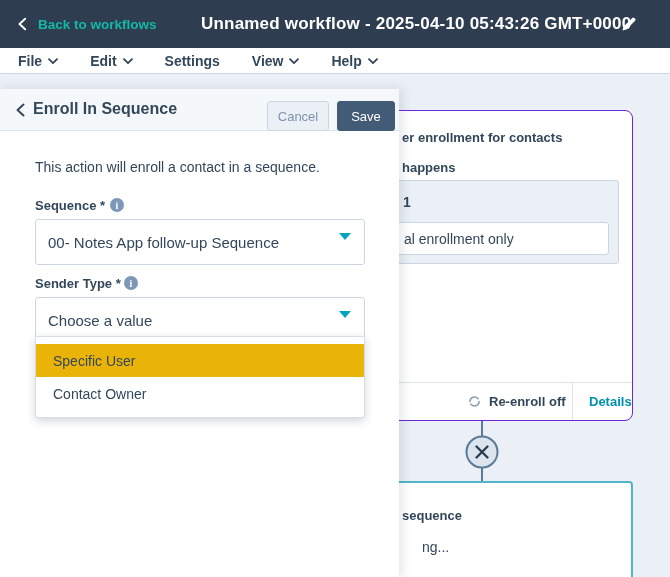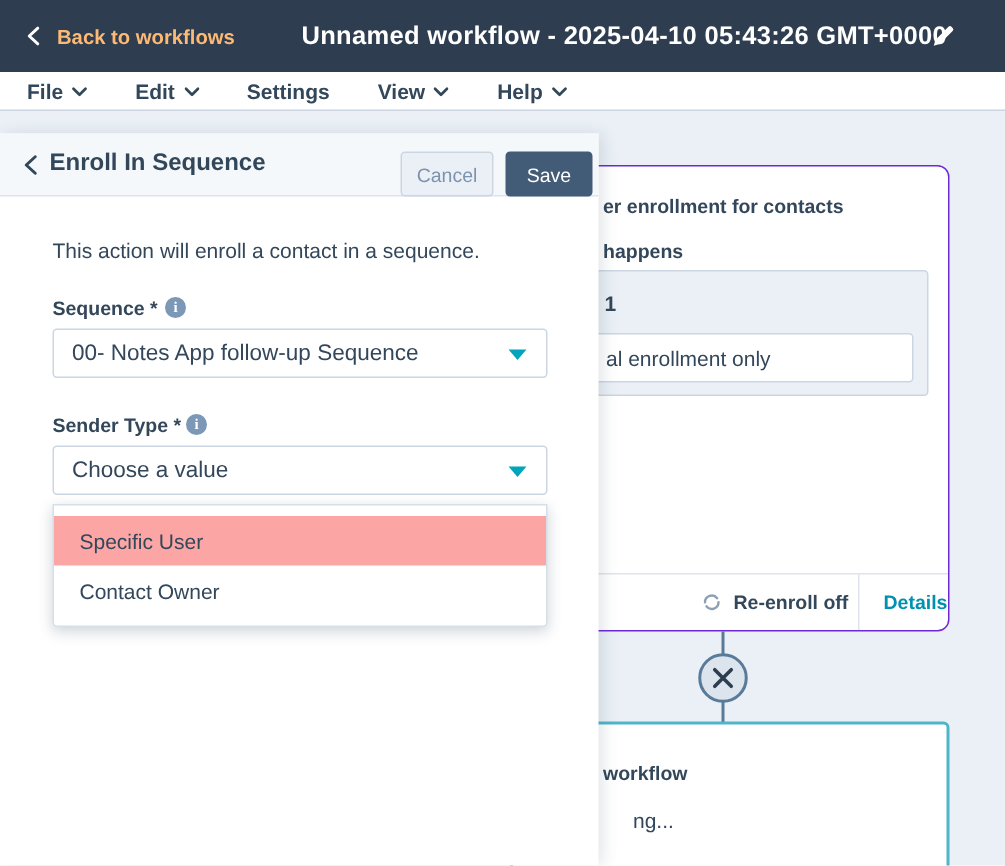--- a/index.html
+++ b/index.html
@@ -6,21 +6,21 @@
   html,body { width:670px; height:577px; }
   body {
     position:relative; overflow:hidden;
     background:#eaf0f6;
     font-family:"Liberation Sans", sans-serif;
     color:#33475b;
   }
 
   
   .topbar { position:absolute; left:0; top:0; width:670px; height:48px; background:#2e3d50; z-index:30; }
-  .topbar .back { position:absolute; left:16px; top:0; height:48px; display:flex; align-items:center; gap:8px; color:#fdba74; font-size:13.5px; font-weight:bold; cursor:pointer; }
+  .topbar .back { position:absolute; left:16px; top:0; height:48px; display:flex; align-items:center; gap:8px; color:#14b8a6; font-size:13.5px; font-weight:bold; cursor:pointer; }
   .topbar .title { position:absolute; left:201px; top:0; height:48px; display:flex; align-items:center; color:#fff; font-size:17px; font-weight:bold; letter-spacing:.2px; white-space:nowrap; }
   .topbar .pencil { position:absolute; left:620px; top:15px; width:18px; height:18px; cursor:pointer; }
 
   
   .menubar { position:absolute; left:0; top:48px; width:670px; height:26px; background:#fff; border-bottom:1px solid #cbd6e2; z-index:25; display:flex; align-items:center; padding-left:18px; gap:32px; }
   .menu-item { display:flex; align-items:center; gap:6px; font-size:14px; font-weight:600; color:#33475b; cursor:pointer; white-space:nowrap; }
   .menu-item svg { margin-top:2px; }
 
   
   .canvas-el { z-index:1; }
@@ -58,29 +58,29 @@
   .btn-save { left:337px; width:58px; background:#425b76; border:1px solid #425b76; color:#fff; font-weight:500; }
 
   .panel-desc { position:absolute; left:35px; top:70px; font-size:14px; color:#33475b; white-space:nowrap; }
   .field-label { position:absolute; font-size:13px; font-weight:bold; color:#33475b; white-space:nowrap; }
   .label-seq { left:35px; top:109px; }
   .label-sender { left:35px; top:187px; }
   .info-icon { position:absolute; width:14px; height:14px; border-radius:50%; background:#7c98b6; color:#fff; font-size:10px; font-weight:bold; display:flex; align-items:center; justify-content:center; font-family:"Liberation Serif", serif; }
   .info-seq { left:110px; top:109px; }
   .info-sender { left:124px; top:187px; }
 
-  .select { position:absolute; left:35px; width:330px; height:33px; background:#fff; border:1px solid #cbd6e2; border-radius:3px; display:flex; align-items:center; padding:0 12px; font-size:15px; color:#33475b; cursor:pointer; }
+  .select { position:absolute; left:35px; width:330px; height:46px; background:#fff; border:1px solid #cbd6e2; border-radius:3px; display:flex; align-items:center; padding:0 12px; font-size:15px; color:#33475b; cursor:pointer; }
   .select-seq { top:130px; }
   .select-sender { top:208px; }
   .select .caret { position:absolute; right:13px; top:13px; width:0; height:0; border-left:6px solid transparent; border-right:6px solid transparent; border-top:7px solid #00a4bd; }
   .select-text { white-space:nowrap; overflow:hidden; }
 
   .listbox { position:absolute; left:35px; top:247px; width:330px; height:82px; background:#fff; border:1px solid #d6dfe8; border-radius:0 0 3px 3px; box-shadow:0 3px 9px rgba(45,62,80,.22); padding-top:7px; }
   .option { height:33px; display:flex; align-items:center; padding-left:17px; font-size:14px; color:#33475b; cursor:pointer; }
-  .option.highlighted { background:#fca5a5; }
+  .option.highlighted { background:#eab308; }
 </style>
 </head>
 <body>
 
 <div class="card1 canvas-el">
   <div class="frag frag-bold heading">er enrollment for contacts</div>
   <div class="frag frag-bold subheading">happens</div>
   <div class="trigger-box">
     <div class="trigger-num">1</div>
     <div class="criteria-box">
@@ -103,21 +103,21 @@
 <div class="connector top canvas-el"></div>
 <div class="node-x canvas-el">
   <svg width="36" height="36" viewBox="0 0 36 36">
     <circle cx="18" cy="18" r="15.5" fill="#dce4ed" stroke="#5a7a99" stroke-width="2"></circle>
     <path d="M12.5 12.5 L23.5 23.5 M23.5 12.5 L12.5 23.5" stroke="#2d3e50" stroke-width="2.4" stroke-linecap="round"></path>
   </svg>
 </div>
 <div class="connector bottom canvas-el"></div>
 
 <div class="card2 canvas-el">
-  <div class="frag frag-bold c2-title">workflow</div>
+  <div class="frag frag-bold c2-title">sequence</div>
   <div class="frag c2-body">ng...</div>
 </div>
 
 <div class="panel">
   <div class="panel-header">
     <span class="panel-back">
       <svg width="16" height="16" viewBox="0 0 16 16" fill="none">
         <path d="M10.5 2.5 L4.5 8 L10.5 13.5" stroke="#33475b" stroke-width="2" stroke-linecap="round" stroke-linejoin="round"></path>
       </svg>
     </span>

